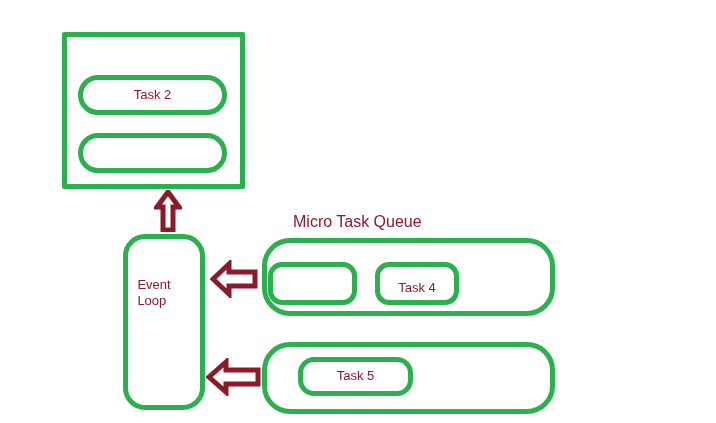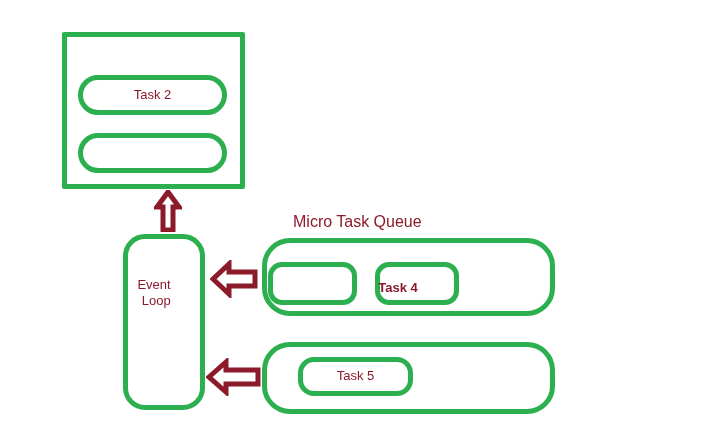--- a/index.html
+++ b/index.html
@@ -27,21 +27,21 @@
   }
   .pill {
     border-radius: 26px;
   }
   .label {
     position: absolute;
     color: #8B1A2B;
     font-size: 13px;
     line-height: 1.25;
     white-space: pre;
-    text-align: right;
+    text-align: left;
     display: flex;
     align-items: center;
     justify-content: center;
   }
   .caption {
     position: absolute;
     color: #8B1A2B;
     font-size: 16px;
     white-space: nowrap;
   }
@@ -72,21 +72,21 @@
   <div class="label" style="left:123px; top:234px; width:62px; height:176px; top:248px; height:90px;">Event
 Loop</div>
 
   <div class="caption" style="left:293px; top:213px;">Micro Task Queue</div>
 
   <div class="box pill" style="left:262px; top:238px; width:293px; height:78px; border-radius:28px;"></div>
 
   <div class="box rounded" style="left:268px; top:262px; width:89px; height:43px;"></div>
 
   <div class="box rounded" style="left:375px; top:262px; width:84px; height:43px;"></div>
-  <div class="label" style="left:356px; top:262px; width:84px; height:52px;font-weight:bold;">Task 4</div>
+  <div class="label" style="left:375px; top:262px; width:84px; height:52px;">Task 4</div>
 
   <div class="arrow" style="left:210px; top:260px; width:48px; height:38px;">
     <svg width="48" height="38" viewBox="0 0 48 38">
       <polygon points="3,19 19,4 19,12 45,12 45,26 19,26 19,34" fill="#ffffff" stroke="#8B1A2B" stroke-width="5" stroke-linejoin="miter"></polygon>
     </svg>
   </div>
 
 
   <div class="box pill" style="left:262px; top:342px; width:293px; height:72px; border-radius:28px;"></div>
 

